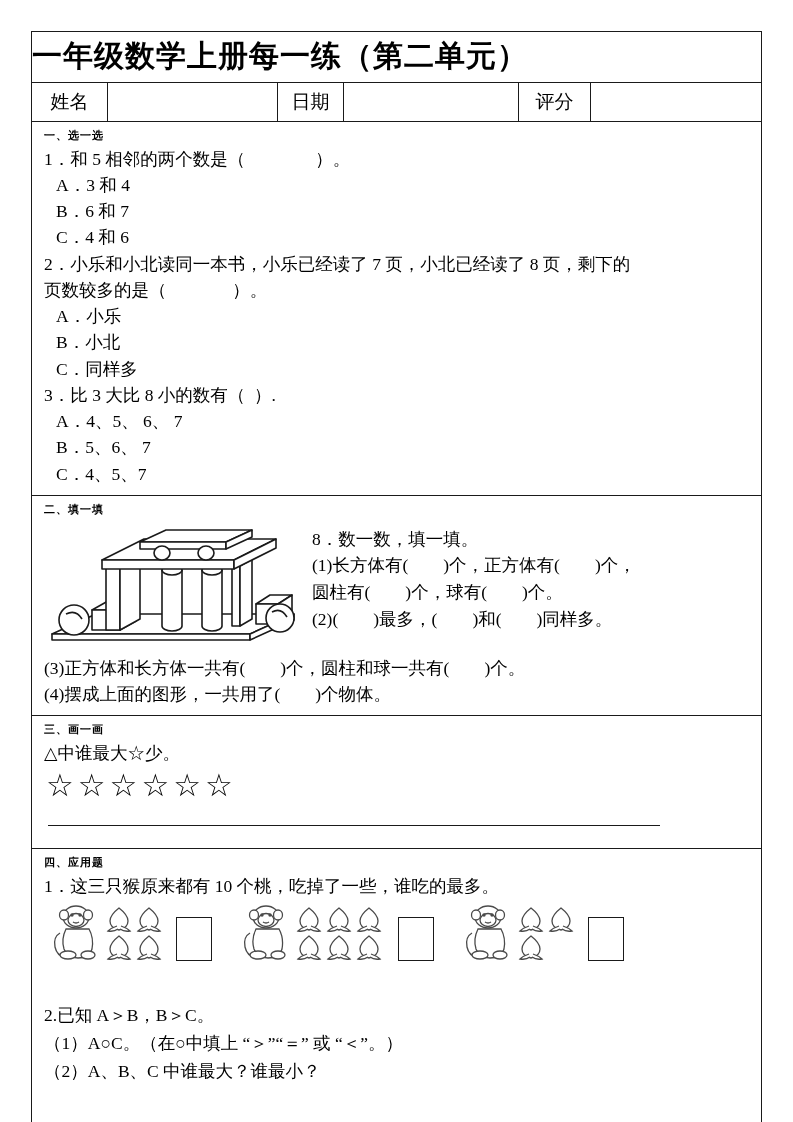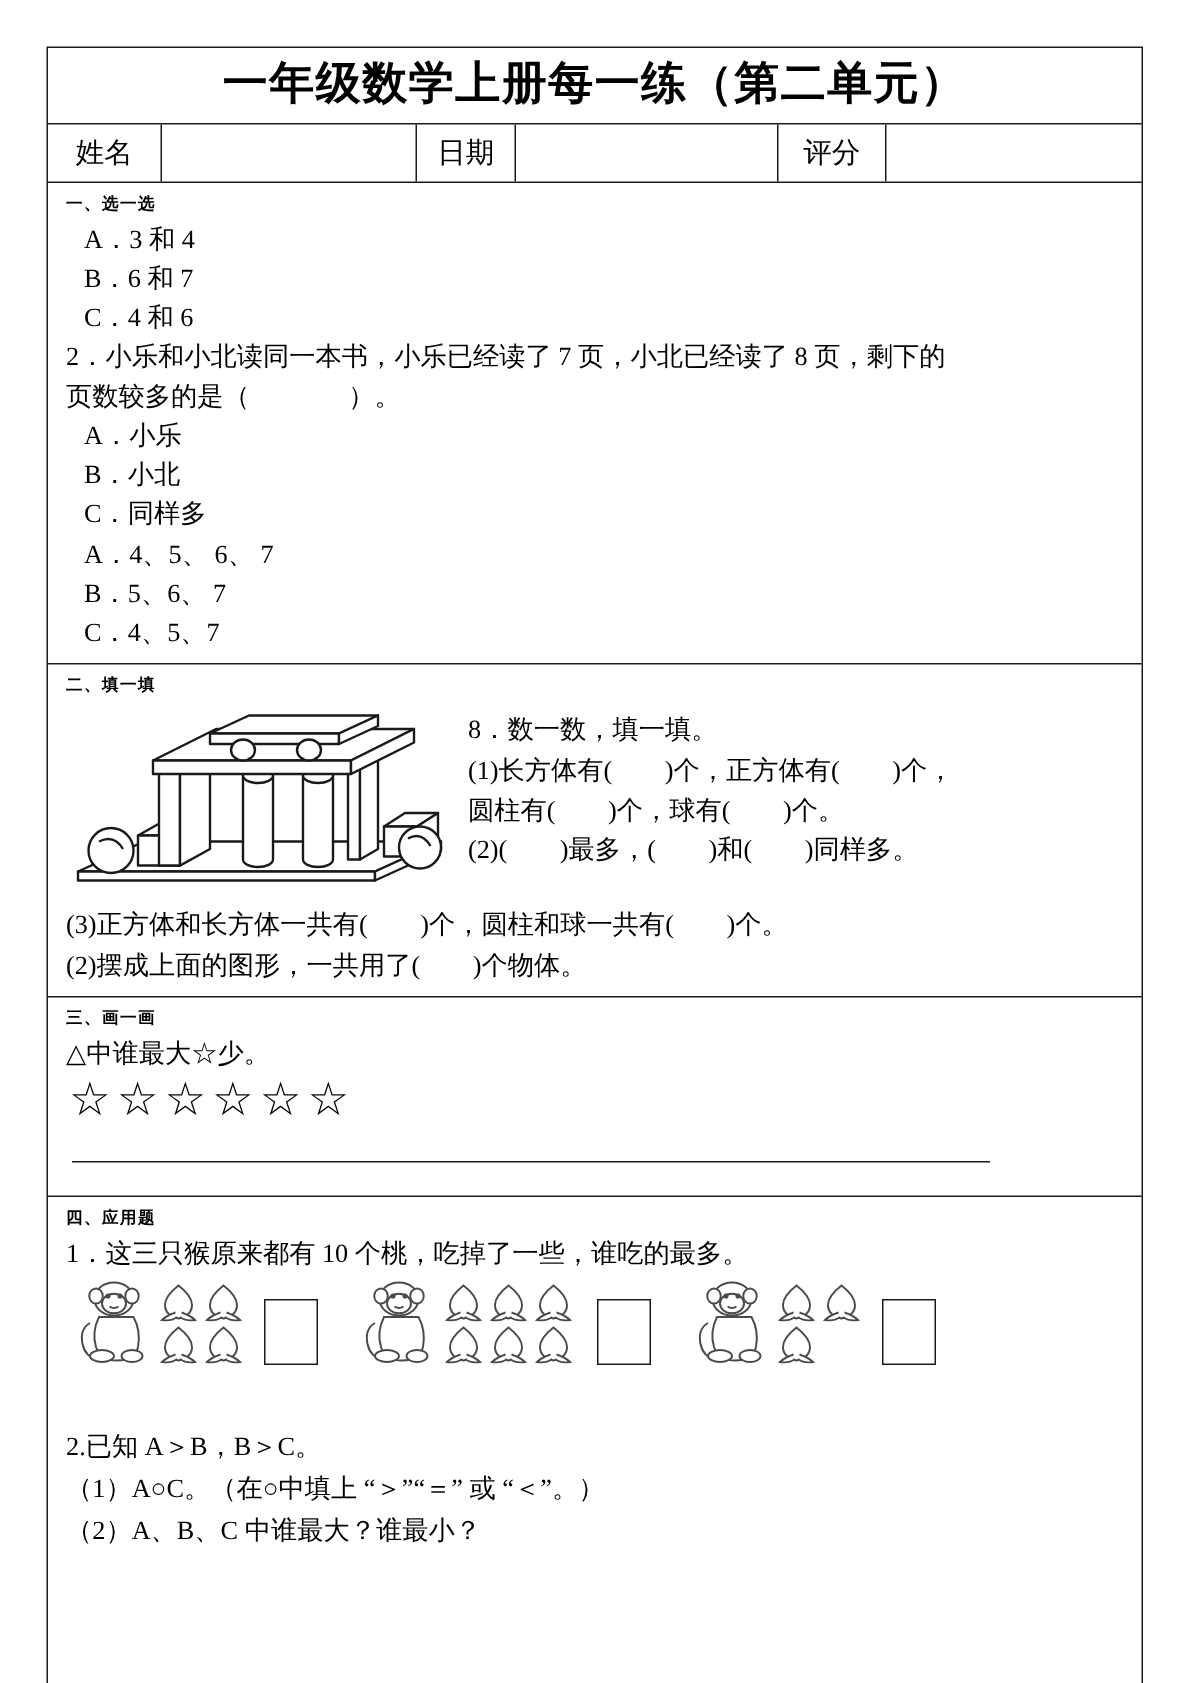--- a/index.html
+++ b/index.html
@@ -29,21 +29,21 @@
     top: 31px;
     width: 731px;
     border: 1.6px solid #1a1a1a;
     box-sizing: border-box;
     background: #fff;
   }
 
   
   .title-row {
     border-bottom: 1.4px solid #1a1a1a;
-    text-align: center;
+    text-align: left;
     padding: 7px 0 9px 0;
   }
   .title-row .title {
     font-size: 30px;
     font-weight: bold;
     letter-spacing: 1px;
     line-height: 1.12;
     font-family: "DejaVu Serif", "Liberation Serif", serif;
   }
   .subtitle-row {
@@ -175,34 +175,36 @@
       <div class="info-cell info-blank-1"></div>
       <div class="info-cell info-label-2">日期</div>
       <div class="info-cell info-blank-2"></div>
       <div class="info-cell info-label-3">评分</div>
       <div class="info-cell info-blank-3"></div>
     </div>
 
     <div class="section">
       <div class="sec-head">一、选一选</div>
 
+      <div class="qline">1．和 5 相邻的两个数是（                ）。</div>
       <div class="opts">
         <span class="opt-a">A．3 和 4</span>
         <span class="opt-b">B．6 和 7</span>
         <span class="opt-c">C．4 和 6</span>
       </div>
 
       <div class="qline">2．小乐和小北读同一本书，小乐已经读了 7 页，小北已经读了 8 页，剩下的
 页数较多的是（               ）。</div>
       <div class="opts">
         <span class="opt-a">A．小乐</span>
         <span class="opt-b">B．小北</span>
         <span class="opt-c">C．同样多</span>
       </div>
 
+      <div class="qline">3．比 3 大比 8 小的数有（  ）.</div>
       <div class="opts">
         <span class="opt-a">A．4、5、 6、 7</span>
         <span class="opt-b">B．5、6、 7</span>
         <span class="opt-c">C．4、5、7</span>
       </div>
     </div>
 
     <div class="section">
       <div class="sec-head">二、填一填</div>
 
@@ -260,21 +262,21 @@
         <div class="fill-text">
           <div class="qline">8．数一数，填一填。</div>
           <div class="qline">(1)长方体有(        )个，正方体有(        )个，</div>
           <div class="qline">圆柱有(        )个，球有(        )个。</div>
           <div class="qline">(2)(        )最多，(        )和(        )同样多。</div>
         </div>
       </div>
 
       <div class="fill-below">
         <div class="qline">(3)正方体和长方体一共有(        )个，圆柱和球一共有(        )个。</div>
-        <div class="qline">(2)摆成上面的图形，一共用了(        )个物体。</div>
+        <div class="qline">(4)摆成上面的图形，一共用了(        )个物体。</div>
       </div>
     </div>
 
     <div class="section">
       <div class="sec-head">三、画一画</div>
       <div class="qline">△中谁最大☆少。</div>
       <div class="stars">
         <span>☆</span>
         <span>☆</span>
         <span>☆</span>

